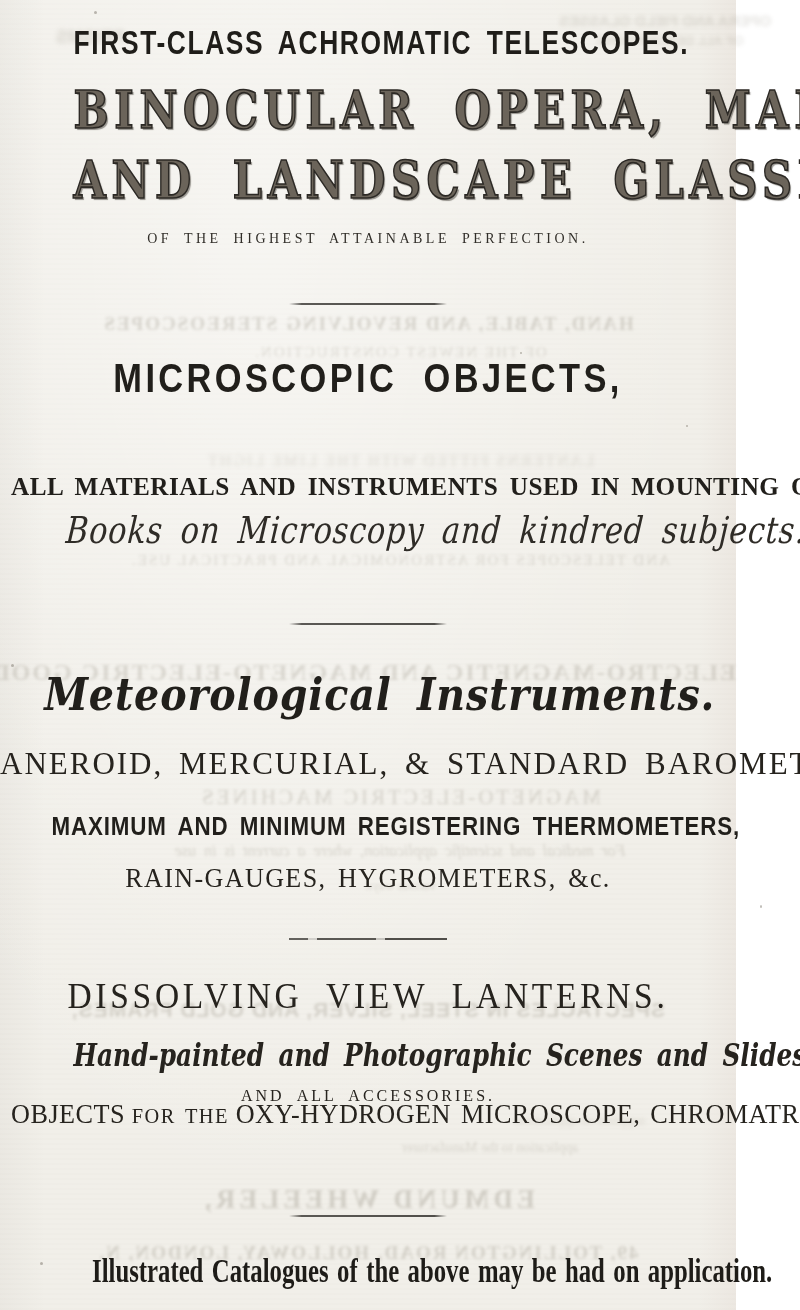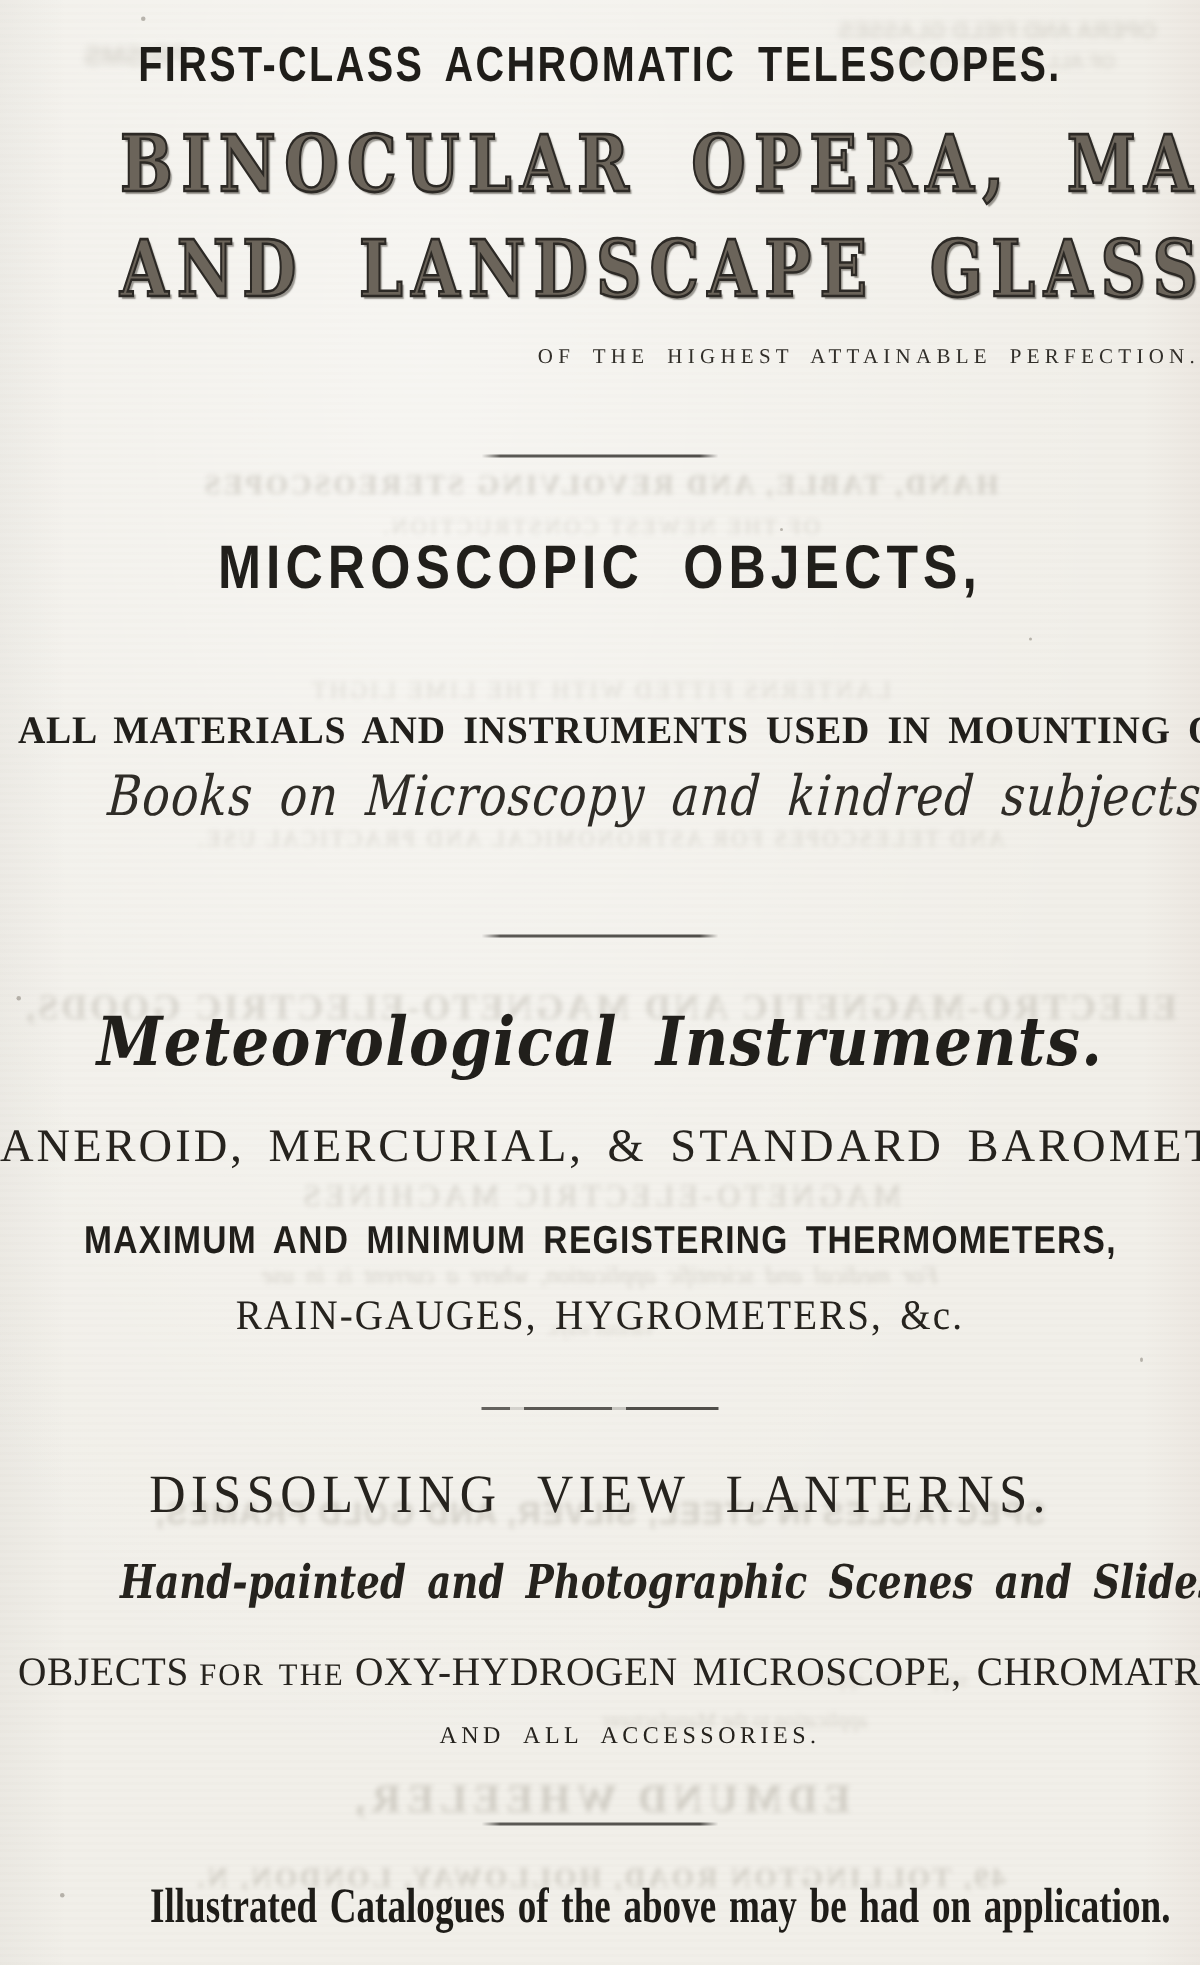--- a/index.html
+++ b/index.html
@@ -1,37 +1,37 @@
 <!DOCTYPE html>
 <html><head>
 <meta charset="utf-8">
 <style>
   html,body{margin:0;padding:0;}
   body{width:800px;height:1310px;overflow:hidden;}
   .page{
-    position:relative;width:800px;height:1310px;
+    position:relative;width:736px;height:1310px;
     background:
       linear-gradient(90deg, rgba(90,80,70,.045), rgba(0,0,0,0) 45px),
       linear-gradient(270deg, rgba(150,100,90,.055), rgba(0,0,0,0) 38px),
       radial-gradient(ellipse at 35% 18%, rgba(255,255,255,.4), rgba(0,0,0,0) 65%),
       repeating-linear-gradient(0deg, rgba(120,110,95,.015) 0 2px, rgba(0,0,0,0) 2px 5px),
       #f1efe9;
     font-family:"Liberation Serif",serif;
   }
   .line{position:absolute;left:0;width:100%;text-align:center;line-height:1;
         white-space:nowrap;color:#26231e;}
   .t-telescopes{top:24px;font:bold 33px "Liberation Sans",sans-serif;
         letter-spacing:2px;word-spacing:7px;transform:scaleX(.8);color:#1f1d19;}
   .t-binocular1{top:79px;}
   .t-binocular2{top:149px;}
   .orn{font:bold 52px "DejaVu Serif",serif;letter-spacing:7px;word-spacing:20px;
         transform:scaleX(.8);color:#6b645a;-webkit-text-stroke:1.7px #2c2925;
         text-shadow:2px 2px 1px rgba(60,55,48,.5);}
   .t-perfection{top:231px;font:14px "Liberation Serif",serif;letter-spacing:3.5px;
-        word-spacing:5px;color:#312e29;text-align:right;}
+        word-spacing:5px;color:#312e29;}
   .t-microscopic{top:355px;font:bold 41px "Liberation Sans",sans-serif;
         letter-spacing:4px;word-spacing:16px;transform:scaleX(.84);color:#211f1b;}
   .t-illustrating{top:419px;font:italic 26px "DejaVu Serif",serif;word-spacing:6px;color:#2b2823;}
   .t-materials{top:472px;font:bold 26px "Liberation Serif",serif;letter-spacing:.5px;
         word-spacing:5px;transform:scaleX(.97);color:#211f1b;}
   .t-books{top:509px;font:italic 37px "DejaVu Serif",serif;letter-spacing:1px;
         word-spacing:9px;transform:scaleX(.82) skewX(-5deg);color:#2f2c27;}
   .t-meteorological{top:668px;font:italic bold 45px "DejaVu Serif",serif;letter-spacing:1px;
         word-spacing:12px;transform:scaleX(.88);color:#211f1b;}
   .t-aneroid{top:746px;font:31px "Liberation Serif",serif;letter-spacing:2px;word-spacing:6px;}
@@ -39,21 +39,21 @@
         word-spacing:5px;transform:scaleX(.86);color:#211f1b;}
   .t-rain{top:862px;font:28px "Liberation Serif",serif;letter-spacing:1.5px;
         word-spacing:4px;transform:scaleX(.93);}
   .t-dissolving{top:975px;font:36px "Liberation Serif",serif;letter-spacing:4px;
         word-spacing:13px;transform:scaleX(.93);color:#26231e;}
   .t-handpainted{top:1037px;font:italic bold 31px "DejaVu Serif",serif;word-spacing:7px;
         transform:scaleX(.8);color:#26231e;}
   .t-oxy{top:1099px;font:27px "Liberation Serif",serif;letter-spacing:.5px;
         word-spacing:3px;transform:scaleX(.97);}
   .t-oxy .mid{font-size:21px;letter-spacing:1.5px;margin:0 7px;}
-  .t-accessories{top:1149px;font:16px "Liberation Serif",serif;letter-spacing:3px;word-spacing:6px;padding-left:20px;}
+  .t-accessories{top:1087px;font:16px "Liberation Serif",serif;letter-spacing:3px;word-spacing:6px;}
   .t-catalogues{top:1253px;font:bold 33px "Liberation Serif",serif;word-spacing:3px;
         transform:scaleX(.75);color:#1e1c18;}
 
   .rule{position:absolute;left:50%;transform:translateX(-50%);width:158px;height:2px;
     background:linear-gradient(90deg,rgba(40,38,34,0) 0,rgba(40,38,34,.75) 8%,
                rgba(40,38,34,.8) 92%,rgba(40,38,34,0) 100%);}
   .r1{top:303px;}.r2{top:623px;}
   .r3{top:938px;background:linear-gradient(90deg,rgba(40,38,34,.7) 0 12%,
       rgba(40,38,34,.15) 12% 18%,rgba(40,38,34,.75) 18% 55%,
       rgba(40,38,34,.2) 55% 61%,rgba(40,38,34,.8) 61% 100%);}

